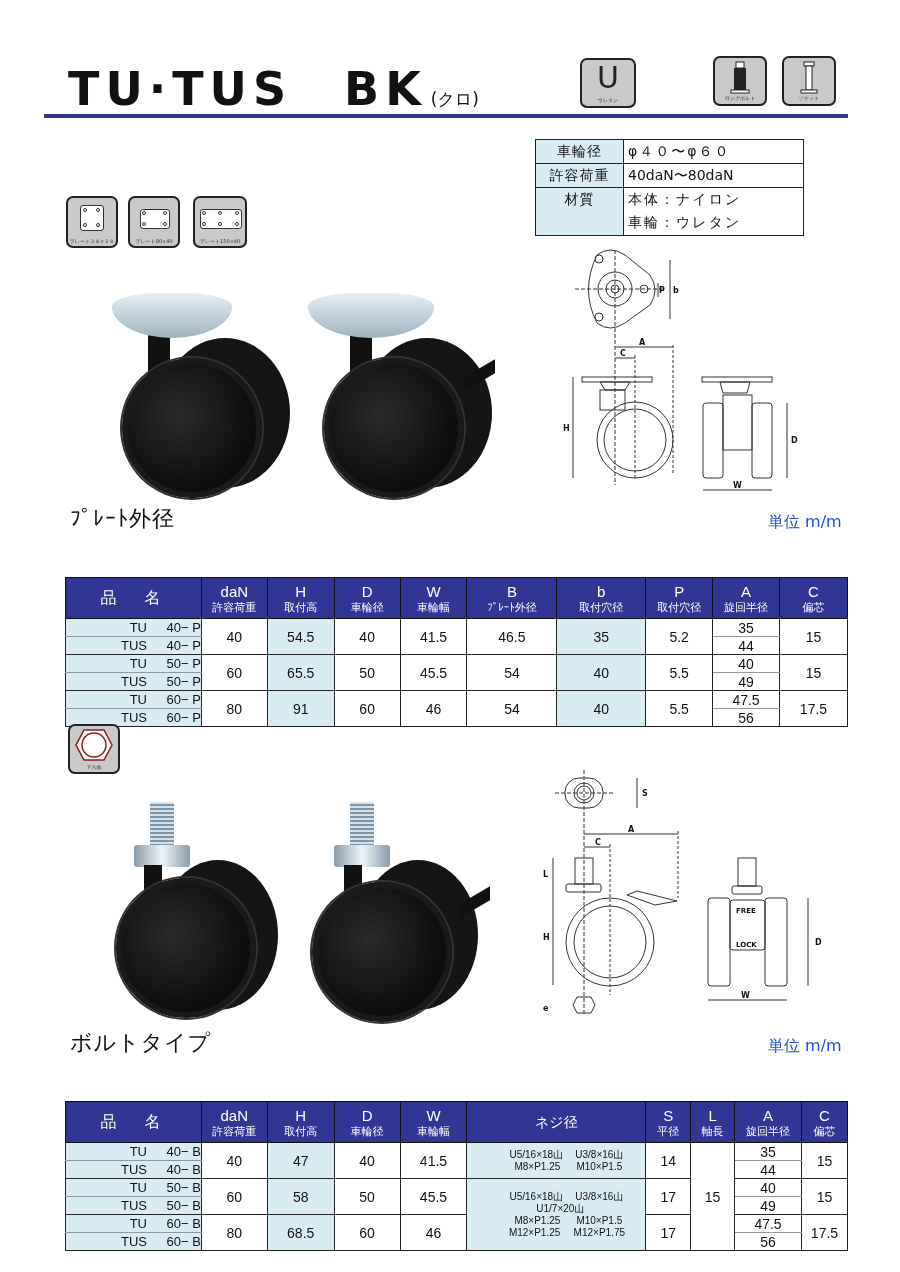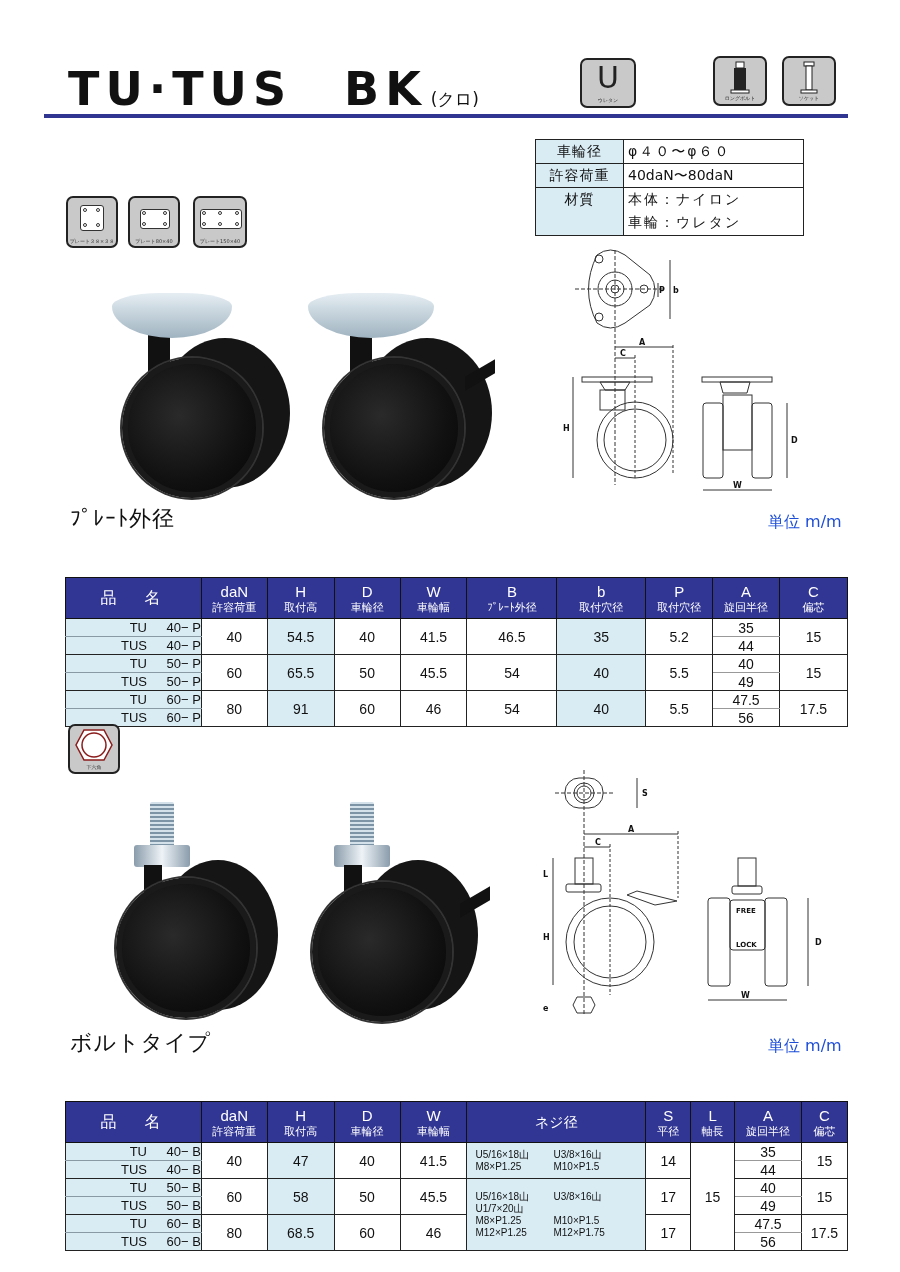--- a/index.html
+++ b/index.html
@@ -37,21 +37,21 @@
   table.dt { position: absolute; border-collapse: collapse; font-family: "Liberation Sans", sans-serif; margin-top: 44px; }
   table.dt th { background: #313594; color: #fff; font-weight: normal; border: 1px solid #111; font-size: 11px; line-height: 14px; padding: 0; }
   table.dt th .l1 { font-size: 15px; display: block; line-height: 17px; }
   table.dt td { border: 1px solid #222; text-align: center; font-size: 14px; padding: 0; font-family: "Liberation Sans Narrow", "Liberation Sans", sans-serif; }
   table.dt td.nm { background: #d9ecf4; text-align: right; font-size: 13px; padding-left: 16px; height: 18px; border-bottom: 1px solid #8a9aa4; }
   table.dt td.nm.last { border-bottom: 1px solid #222; }
   table.dt td.nm span { display: inline-block; }
   table.dt td.hl { background: #d9ecf4; }
   table.dt td.sub { height: 18px; border-bottom: 1px solid #999; }
   table.dt td.sub.last { border-bottom: 1px solid #222; }
-  table.dt td.neji { background: #d9ecf4; text-align: left; font-size: 10px; line-height: 12px; padding-left: 8px; }
+  table.dt td.neji { background: #d9ecf4; text-align: center; font-size: 10px; line-height: 12px; padding-left: 8px; }
   .nj { display: inline-block; width: 78px; }
 
   
   .caster { position: absolute; }
   .wheel { position: absolute; border-radius: 50%; background: radial-gradient(circle at 40% 40%, #2a2a2a 0%, #111 60%, #050505 100%); border: 6px solid #1a1a1a; box-shadow: 0 0 0 2px #333; }
   .wheel-back { position: absolute; border-radius: 50%; background: #151515; }
   .plate3 { position: absolute; background: linear-gradient(#e6eef3, #9fb3c0); border-radius: 40% 40% 50% 50% / 30% 30% 70% 70%; }
   .stem { position: absolute; background: #111; }
   .bolt { position: absolute; background: repeating-linear-gradient(#d4e0ea 0 2px, #7d93a6 2px 4px); border-radius: 2px; }
   .nut { position: absolute; background: linear-gradient(90deg, #8a9cab, #eef3f7, #8a9cab); border-radius: 3px; }

